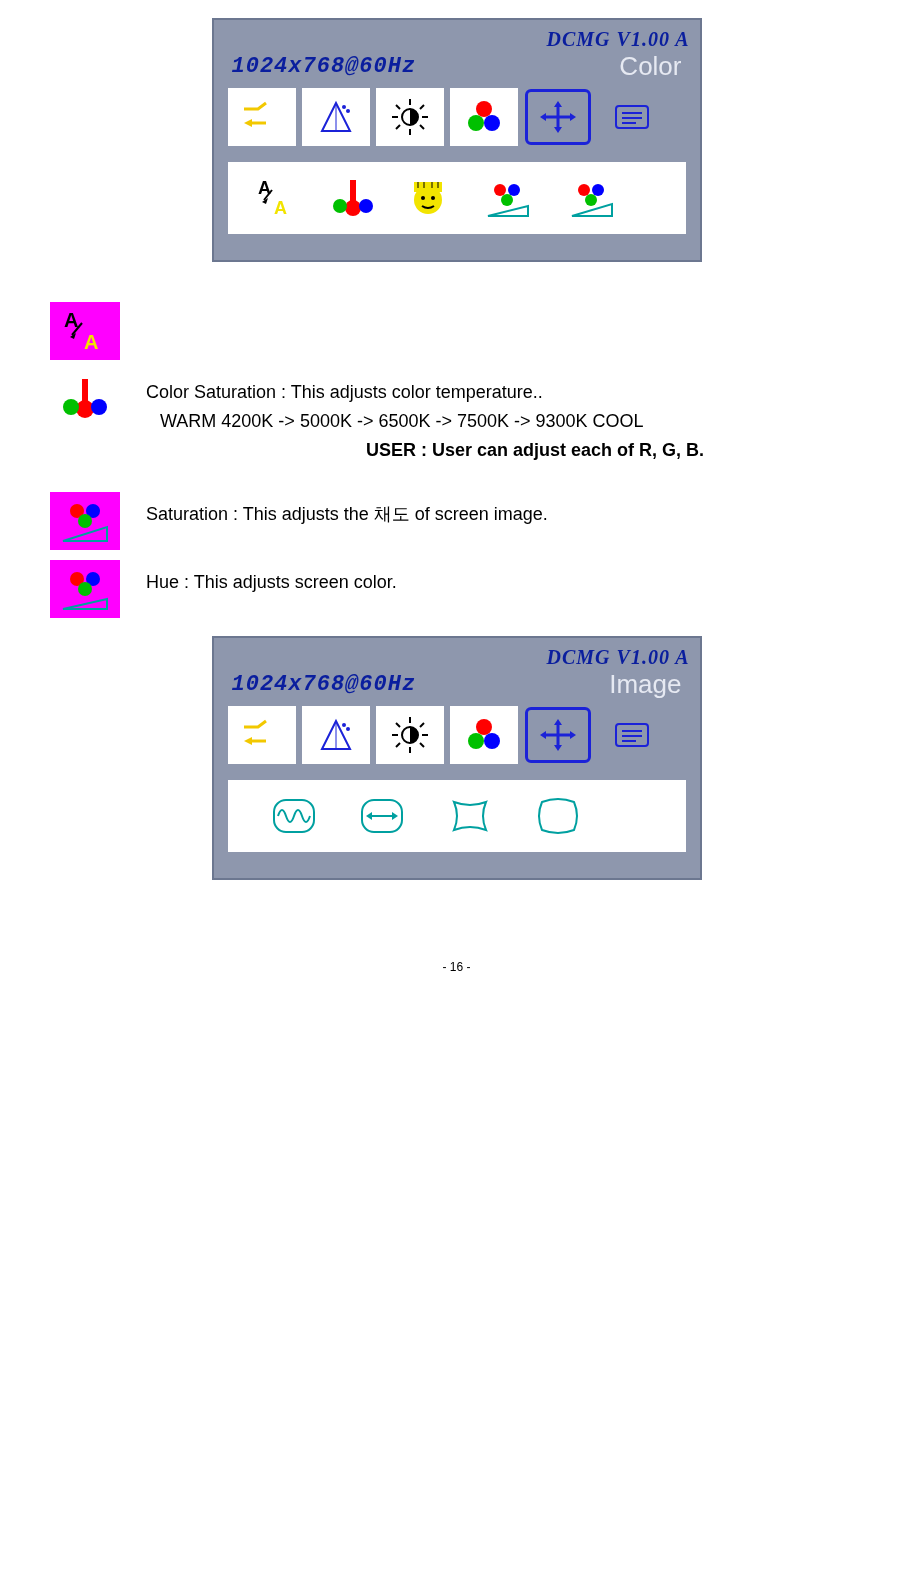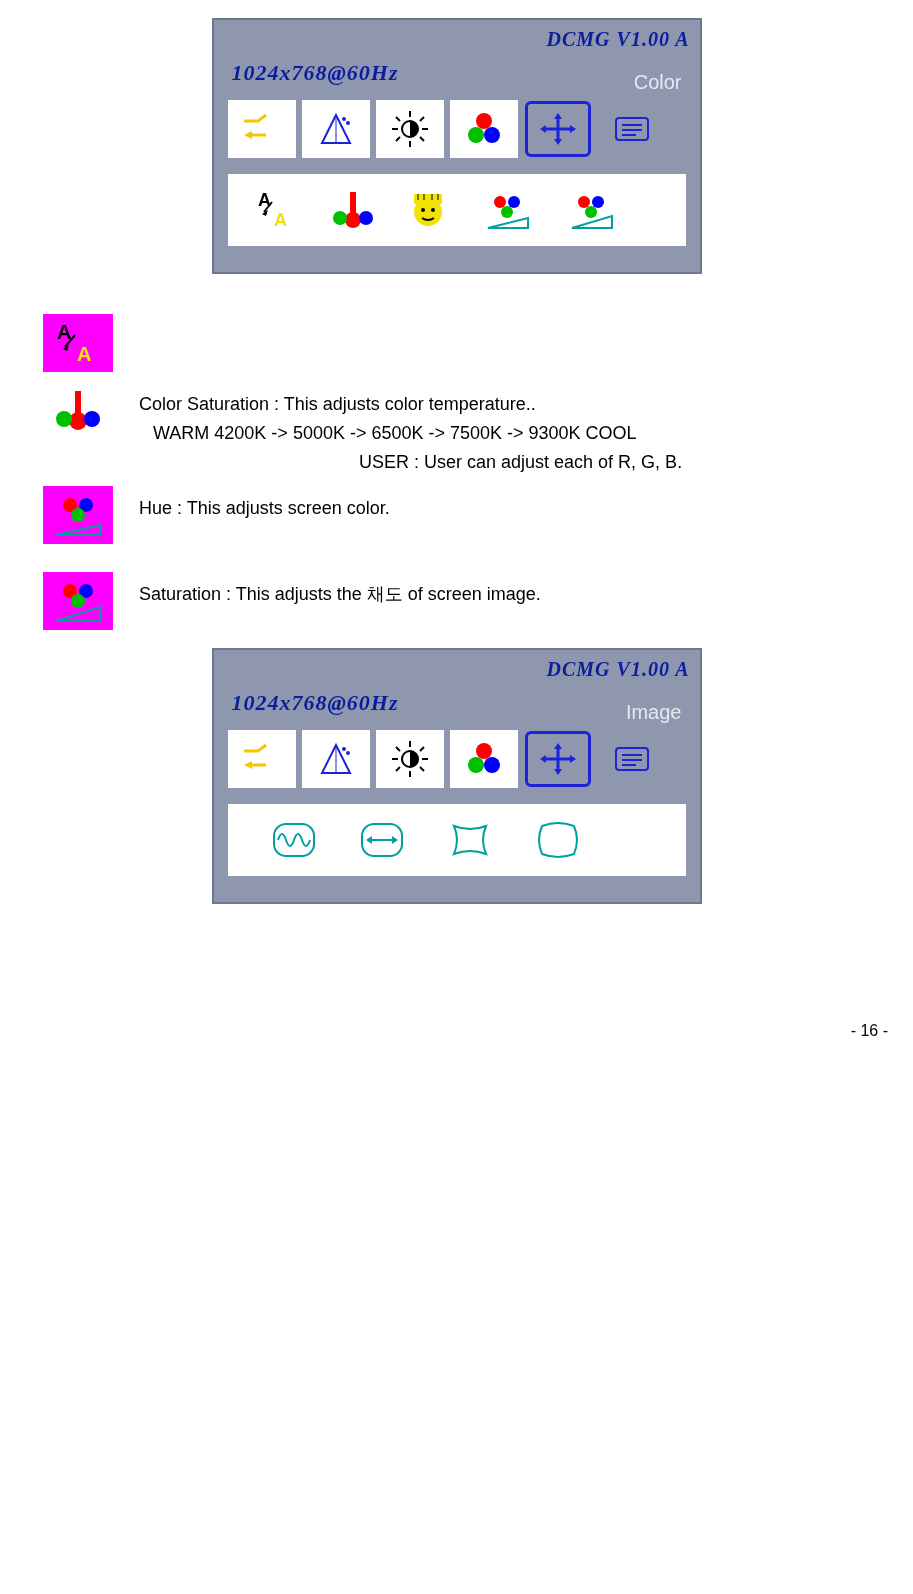--- a/index.html
+++ b/index.html
@@ -4,21 +4,21 @@
 <style>
   body {
     font-family: Arial, Helvetica, sans-serif;
     font-size: 18px;
     margin: 0;
     padding: 0;
     color: #000;
     background: #fff;
     width: 913px;
   }
-  .page { width: 913px; box-sizing: border-box; padding: 0 25px; }
+  .page { width: 913px; box-sizing: border-box; padding: 0 32px; }
 
   
   .osd {
     width: 490px;
     margin: 18px auto 40px auto;
     background: #8e97ad;
     border: 2px solid #6c7790;
     box-sizing: border-box;
   }
   .osd-topgap { height: 6px; background: #8e97ad; }
@@ -30,25 +30,25 @@
     text-align: right;
     padding: 2px 10px 0 0;
     font-size: 20px;
     letter-spacing: 1px;
   }
   .osd-res-row { display: flex; align-items: center; justify-content: space-between; padding: 0 18px 6px 18px; }
   .osd-res {
     color: #0a1e9e;
     font-weight: bold;
     font-style: italic;
-    font-family: Liberation Serif, serif;
+    font-family: Liberation Mono, monospace;
     font-size: 22px;
     letter-spacing: 1px;
   }
-  .osd-menu-label { color: #e6e9f2; font-size: 20px; font-family: Arial, sans-serif; margin-top: 20px; }
+  .osd-menu-label { color: #e6e9f2; font-size: 26px; font-family: Arial, sans-serif; }
   .osd-tabs { display: flex; gap: 6px; padding: 0 14px 6px 14px; }
   .osd-tab, .osd-tab-sel {
     width: 68px; height: 58px;
     background: #fff;
     display: flex; align-items: center; justify-content: center;
     box-sizing: border-box;
   }
   .osd-tab-sel { width: 68px; background: transparent; }
   .osd-tab-sel-inner {
     width: 60px; height: 50px;
@@ -69,21 +69,21 @@
   .desc-row { display: flex; align-items: flex-start; gap: 26px; margin-left: 18px; }
   .desc-icon {
     width: 70px; height: 58px; background: #ff00ff; display:flex; align-items:center; justify-content:center;
     flex: 0 0 70px;
   }
   .desc-text { flex: 1; padding-top: 8px; line-height: 1.6; }
   .flesh-line { margin: 6px 0 18px 18px; }
 
   .section-heading { font-size: 26px; font-weight: bold; margin: 26px 0 10px 0; }
 
-  .page-num { text-align: right; margin-top: 118px; margin-bottom: 20px; font-size: 16px; }
+  .page-num { text-align: center; margin-top: 80px; margin-bottom: 20px; font-size: 12px; }
 
   
   svg { display: block; }
 </style>
 </head>
 <body>
 
 <div class="page">
 
   <div class="osd">
@@ -231,47 +231,47 @@
       <svg width="54" height="48" viewBox="0 0 54 48">
         <rect x="24" y="4" width="6" height="24" fill="#ff0000"></rect>
         <circle cx="27" cy="34" r="9" fill="#ff0000"></circle>
         <circle cx="13" cy="32" r="8" fill="#00c000"></circle>
         <circle cx="41" cy="32" r="8" fill="#0000ff"></circle>
       </svg>
     </div>
     <div class="desc-text">
       <div>Color Saturation : This adjusts color temperature..</div>
       <div style="padding-left:14px;">WARM 4200K -&gt; 5000K -&gt; 6500K -&gt; 7500K -&gt; 9300K COOL</div>
-      <div style="padding-left:220px;">USER : User can adjust each of R, G, B.</div>
-    </div>
-  </div>
-
+      <div style="padding-left:220px;font-weight:bold;">USER : User can adjust each of R, G, B.</div>
+    </div>
+  </div>
+
+
+  <div class="desc-row" style="margin-top:28px;">
+    <div class="desc-icon">
+      <svg width="60" height="48" viewBox="0 0 60 48">
+        <circle cx="22" cy="14" r="7" fill="#ff0000"></circle>
+        <circle cx="38" cy="14" r="7" fill="#0000ff"></circle>
+        <circle cx="30" cy="24" r="7" fill="#00c000"></circle>
+        <polygon points="8,44 52,44 52,30" stroke="#00a0a0" stroke-width="2" fill="none"></polygon>
+      </svg>
+    </div>
+    <div class="desc-text">Saturation : This adjusts the  채도  of screen image.</div>
+  </div>
 
   <div class="desc-row" style="margin-top:10px;">
     <div class="desc-icon">
       <svg width="60" height="48" viewBox="0 0 60 48">
         <circle cx="22" cy="14" r="7" fill="#ff0000"></circle>
         <circle cx="38" cy="14" r="7" fill="#0000ff"></circle>
         <circle cx="30" cy="24" r="7" fill="#00c000"></circle>
         <polygon points="8,44 52,44 52,34" stroke="#00a0a0" stroke-width="2" fill="none"></polygon>
       </svg>
     </div>
     <div class="desc-text">Hue : This adjusts screen color.</div>
-  </div>
-
-  <div class="desc-row" style="margin-top:28px;">
-    <div class="desc-icon">
-      <svg width="60" height="48" viewBox="0 0 60 48">
-        <circle cx="22" cy="14" r="7" fill="#ff0000"></circle>
-        <circle cx="38" cy="14" r="7" fill="#0000ff"></circle>
-        <circle cx="30" cy="24" r="7" fill="#00c000"></circle>
-        <polygon points="8,44 52,44 52,30" stroke="#00a0a0" stroke-width="2" fill="none"></polygon>
-      </svg>
-    </div>
-    <div class="desc-text">Saturation : This adjusts the  채도  of screen image.</div>
   </div>
 
 
   <div class="osd">
     <div class="osd-topgap"></div>
     <div class="osd-version">DCMG V1.00 A</div>
     <div class="osd-res-row">
       <div class="osd-res">1024x768@60Hz</div>
       <div class="osd-menu-label">Image</div>
     </div>

